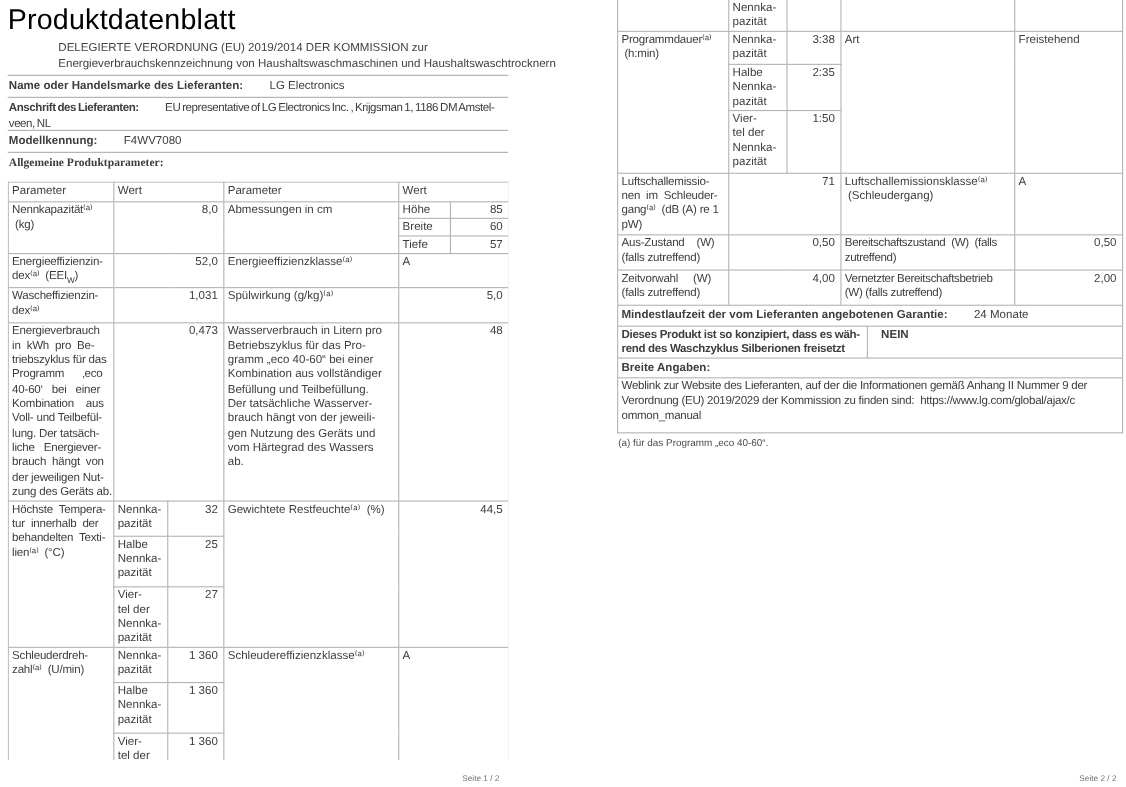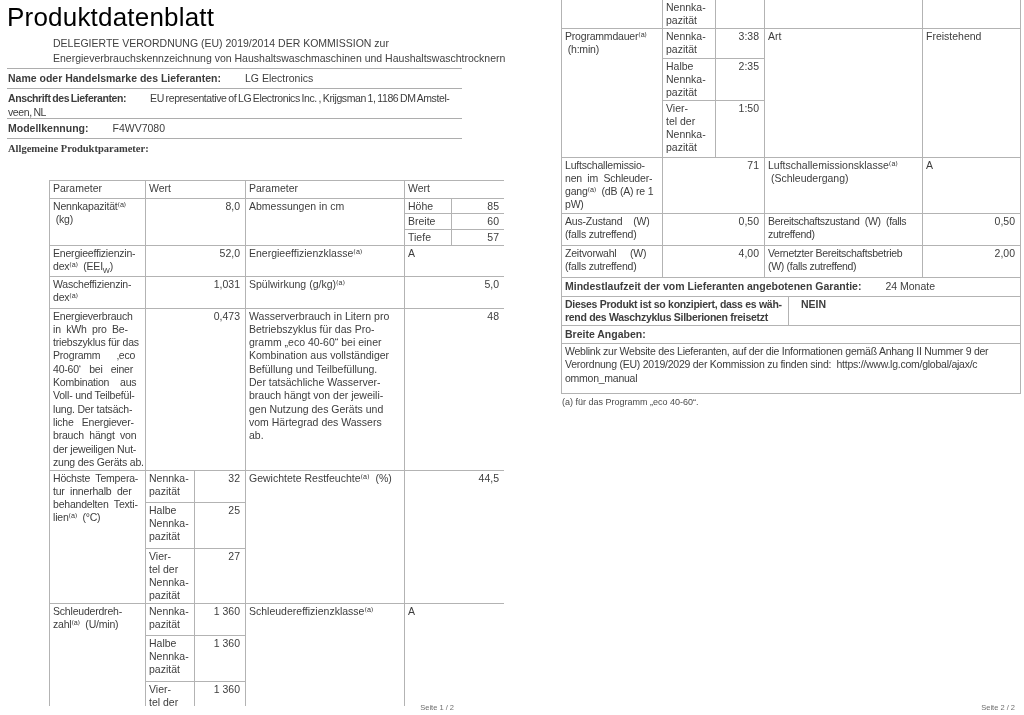--- a/index.html
+++ b/index.html
@@ -11,21 +11,21 @@
   .page{position:absolute;top:0;}
   #page1{left:7px;width:455px;height:715px;}
   #page2{left:561px;width:459px;height:715px;}
   .title{position:absolute;top:2px;left:0;font-size:26px;line-height:30px;font-weight:400;color:#000000;letter-spacing:0.2px;margin:0;white-space:pre;}
   .regulation{position:absolute;top:36px;left:0;font-size:10.5px;line-height:15px;white-space:pre;color:#414141;margin-left:46px;}
   .inforows{position:absolute;top:68px;left:0;width:455px;}
   .irow{box-sizing:border-box;border-top:1px solid #adadad;padding:3px 4px 0 1px;font-size:10.5px;line-height:13.5px;white-space:pre;overflow:hidden;}
   .ir0{height:20px;} .ir1{height:30px;letter-spacing:-0.4px;word-spacing:-0.8px;} .ir2{height:20px;} .ir3{height:25px;font-family:Liberation Serif, serif;}
   .b{font-weight:700;}
   .val{margin-left:7px;padding-left:17px;}
-  .t1clip{position:absolute;top:180px;left:0;width:455px;height:526px;overflow:hidden;margin-left:42px;}
+  .t1clip{position:absolute;top:165px;left:0;width:455px;height:526px;overflow:hidden;}
   table{border-collapse:collapse;table-layout:fixed;}
   .ptable{width:455px;}
   .ptable2a{position:absolute;top:0;left:0;width:459px;}
   .ptable2b{position:absolute;top:277px;left:0;width:459px;}
   td{border:1px solid #b3b3b3;vertical-align:top;padding:1px 4px 0 3px;
      font-size:10.5px;line-height:13.3px;white-space:pre;overflow:hidden;color:#3d3d3d;}
   .n{text-align:right;padding-right:5px;}
   .ls1{letter-spacing:-0.2px;}
   .ls2{letter-spacing:-0.3px;}
   sub{font-size:7.5px;line-height:0;}

